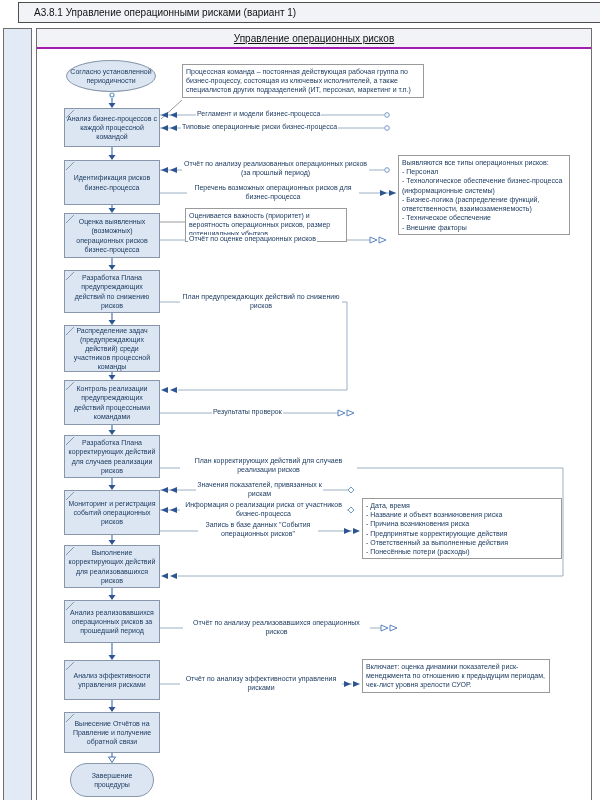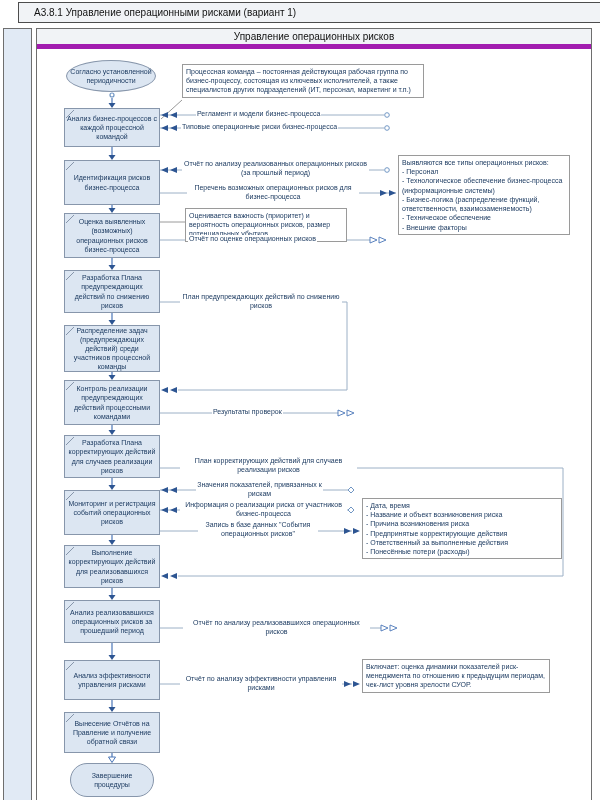--- a/index.html
+++ b/index.html
@@ -7,22 +7,22 @@
          font-family:"Liberation Sans",sans-serif;overflow:hidden;}
   
   .topbar{position:absolute;left:18px;top:2px;width:587px;height:21px;
           background:#f1f3f6;border:1px solid #4d4d4d;box-sizing:border-box;
           display:flex;align-items:center;padding-left:15px;font-size:10px;color:#111;}
   .lane{position:absolute;left:3px;top:28px;width:29px;height:772px;
         background:#e1eaf5;border:1px solid #6e6e6e;border-bottom:none;box-sizing:border-box;}
   .panel{position:absolute;left:36px;top:28px;width:556px;height:772px;
          background:#fff;border:1px solid #6e6e6e;border-bottom:none;box-sizing:border-box;}
   .panel-header{position:absolute;left:0;top:0;width:100%;height:20px;
-         background:#f1f3f6;border-bottom:5px solid #a21caf;box-sizing:border-box;
-         display:flex;align-items:center;justify-content:center;font-size:10px;color:#111;}
+         background:#f1f3f6;border-bottom:2px solid #a21caf;box-sizing:border-box;
+         display:flex;align-items:center;justify-content:center;font-size:10px;color:#111;text-decoration:underline;}
   
   .node{position:absolute;background:#dce6f2;border:1px solid #8796ab;box-sizing:border-box;
         color:#17365d;font-size:7px;line-height:1.3;text-align:center;
         display:flex;align-items:center;justify-content:center;padding:1px 2px;}
   .step::before{content:"";position:absolute;left:1px;top:1px;width:8px;height:8px;
         background:linear-gradient(135deg,transparent 45%,#8796ab 45%,#8796ab 55%,transparent 55%);}
   .ellipse{border-radius:50%;}
   .stadium{border-radius:17px;}
   
   .callout{position:absolute;background:#fff;border:1px solid #9a9a9a;box-sizing:border-box;

